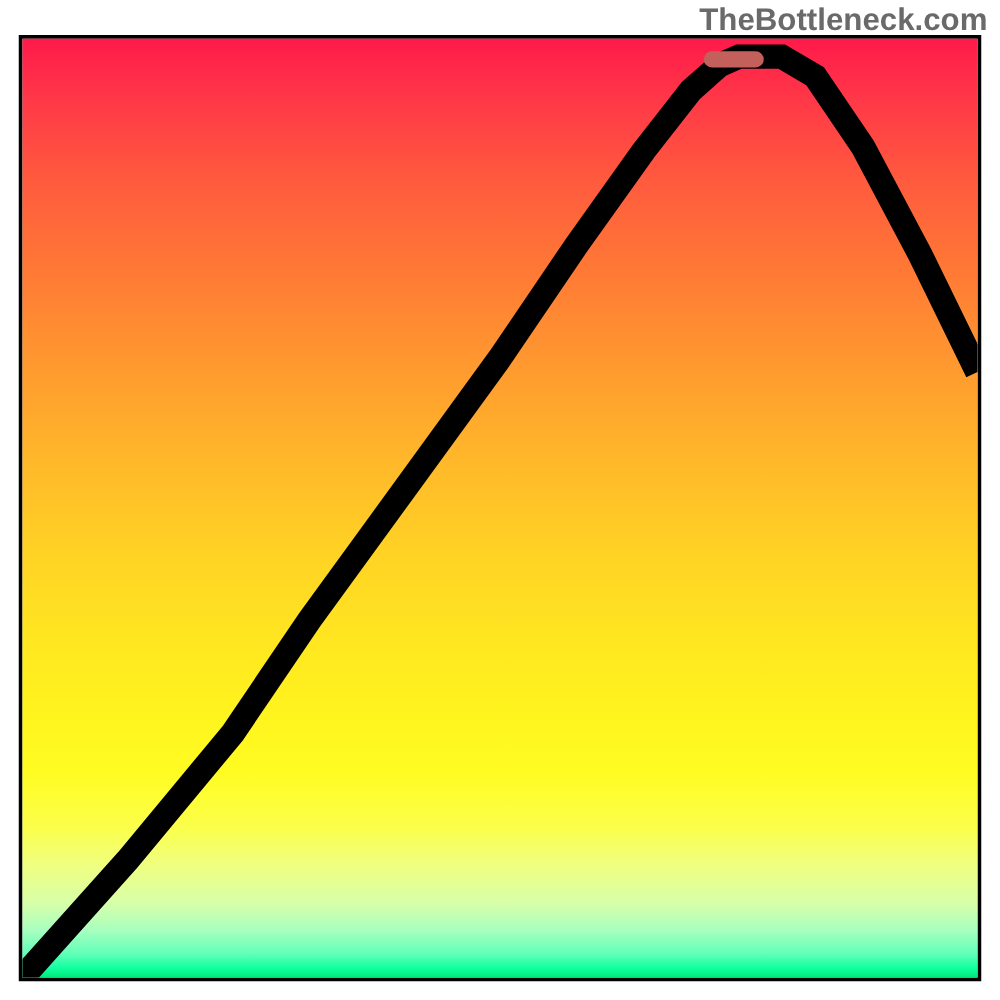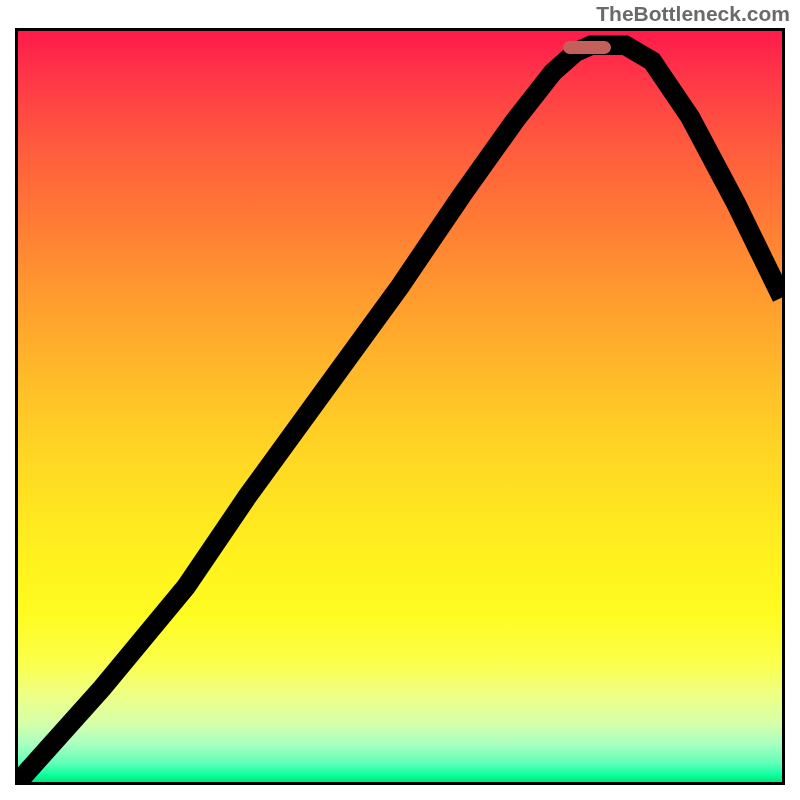--- a/index.html
+++ b/index.html
@@ -8,21 +8,21 @@
     height: 800px;
     background: #ffffff;
     font-family: Arial, sans-serif;
     position: relative;
     overflow: hidden;
   }
   .watermark {
     position: absolute;
     top: 2px;
     right: 10px;
-    font-size: 21px;
+    font-size: 25px;
     font-weight: bold;
     color: #6a6a6a;
     z-index: 10;
   }
   .chart-area {
     position: absolute;
     top: 28px;
     left: 15px;
     right: 15px;
     bottom: 15px;

